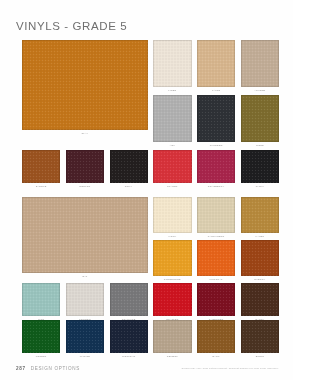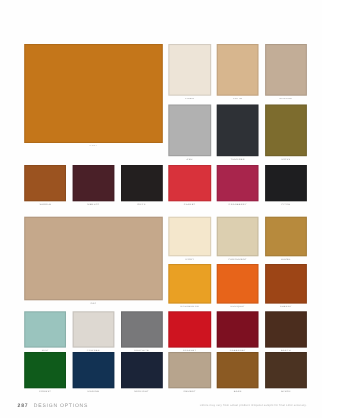--- a/index.html
+++ b/index.html
@@ -58,20 +58,21 @@
     position:absolute;right:14px;top:367px;
     font-size:2.4px;letter-spacing:0.2px;color:#adadad;
     white-space:nowrap;text-align:right;
   }
 </style>
 </head>
 <body>
 
 <div class="page">
 
+  <div class="page-title">VINYLS - GRADE 5</div>
 
   <div class="grid">
       <div class="cell" style="left: 22px; top: 40px; width: 125.75px;">
         <div class="chip grain" style="height: 90px; background-color: rgb(196, 118, 26);"></div>
         <div class="cap">CLAY</div>
       </div>
       <div class="cell" style="left: 153.25px; top: 40px; width: 38.25px;">
         <div class="chip grain" style="height: 47px; background-color: rgb(237, 228, 215);"></div>
         <div class="cap">LINEN</div>
       </div>

